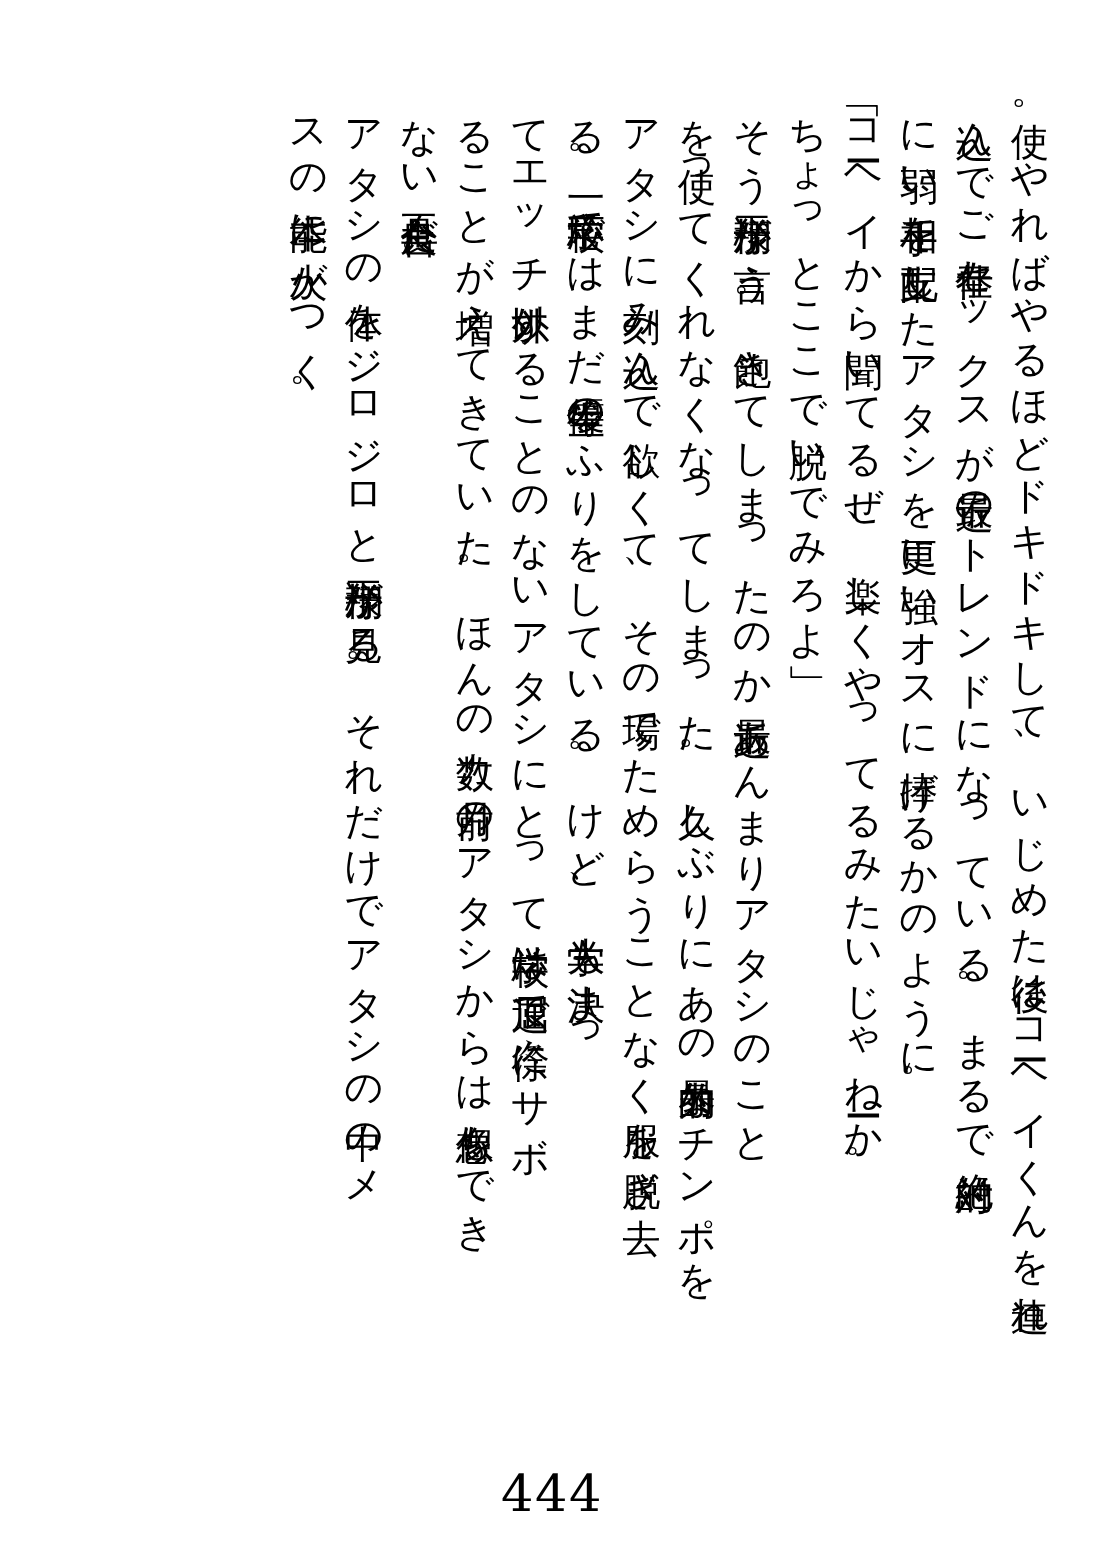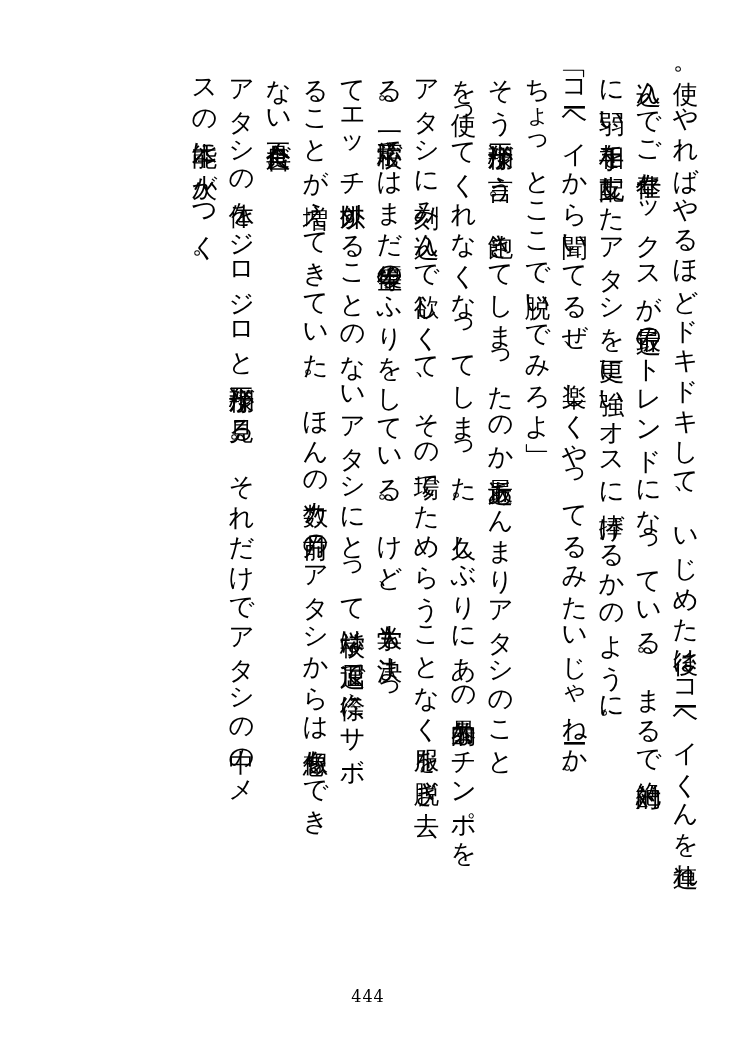--- a/index.html
+++ b/index.html
@@ -42,25 +42,25 @@
     letter-spacing: 1.2px;
     white-space: pre;
     font-family: "DejaVu Serif", "Liberation Serif", serif;
     font-weight: 400;
     width: 37px;
     flex: 0 0 37px;
     overflow: visible;
   }
   .page-number {
     position: absolute;
-    bottom: 34px;
+    bottom: 24px;
     left: 0;
     right: 0;
     text-align: center;
-    font-size: 16px;
+    font-size: 34px;
     font-family: "DejaVu Serif", "Liberation Serif", serif;
     letter-spacing: 1px;
   }
 </style>
 </head>
 <body>
 
 <div class="page">
   <div class="text-block">
     <div class="col">使。やればやるほどドキドキして、いじめた後はコーヘイくんを連れ</div>

